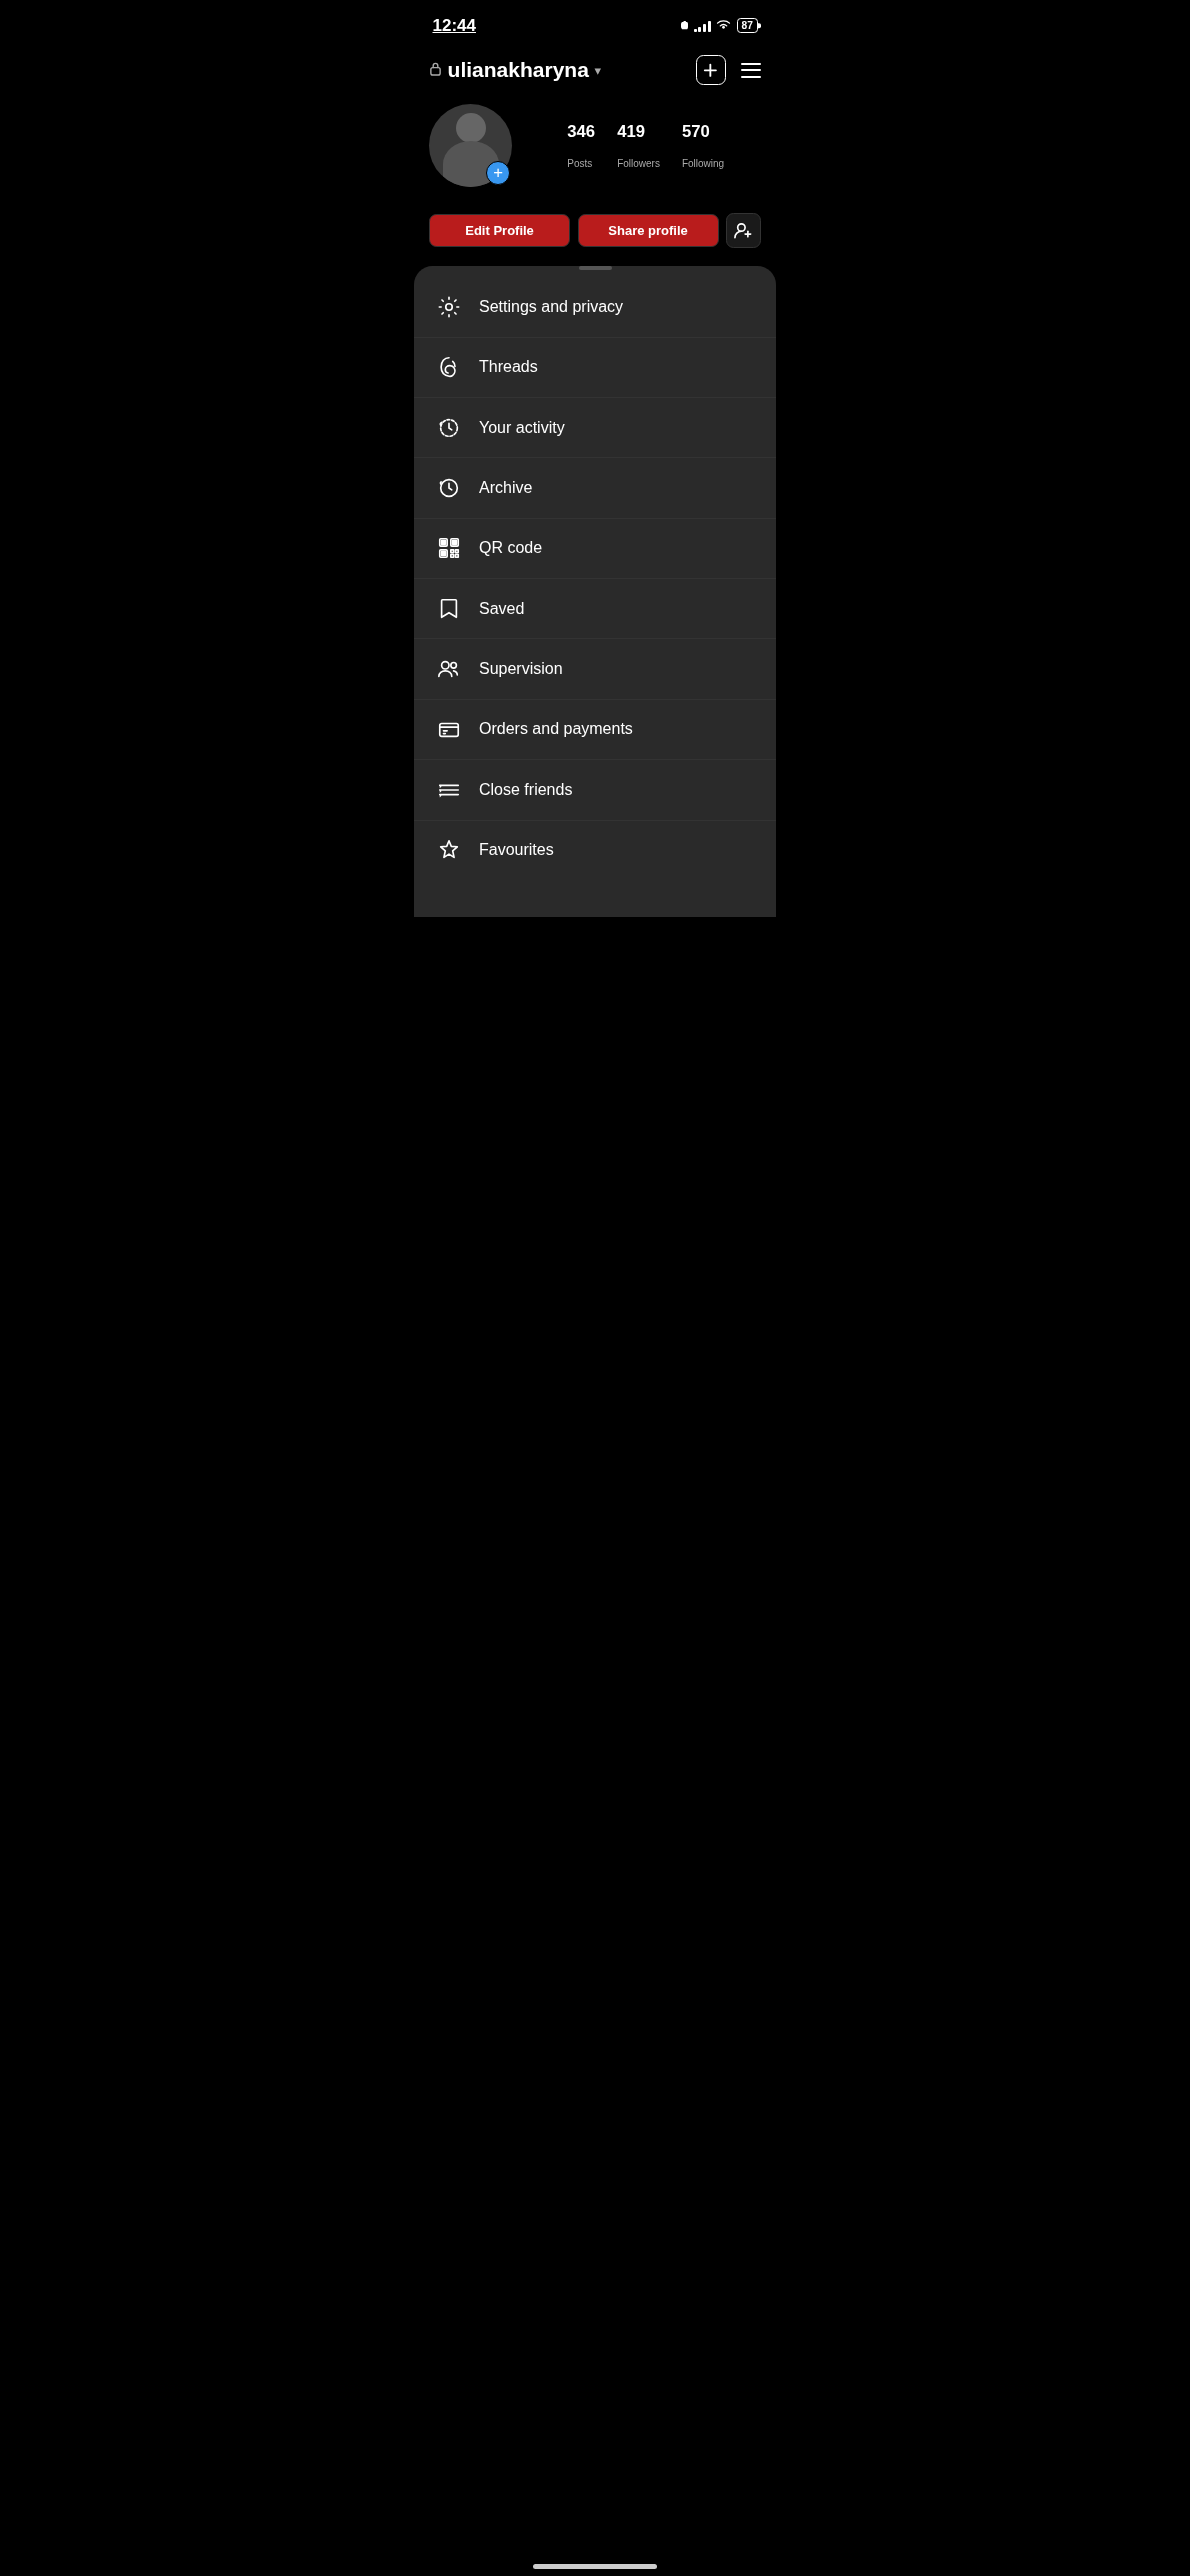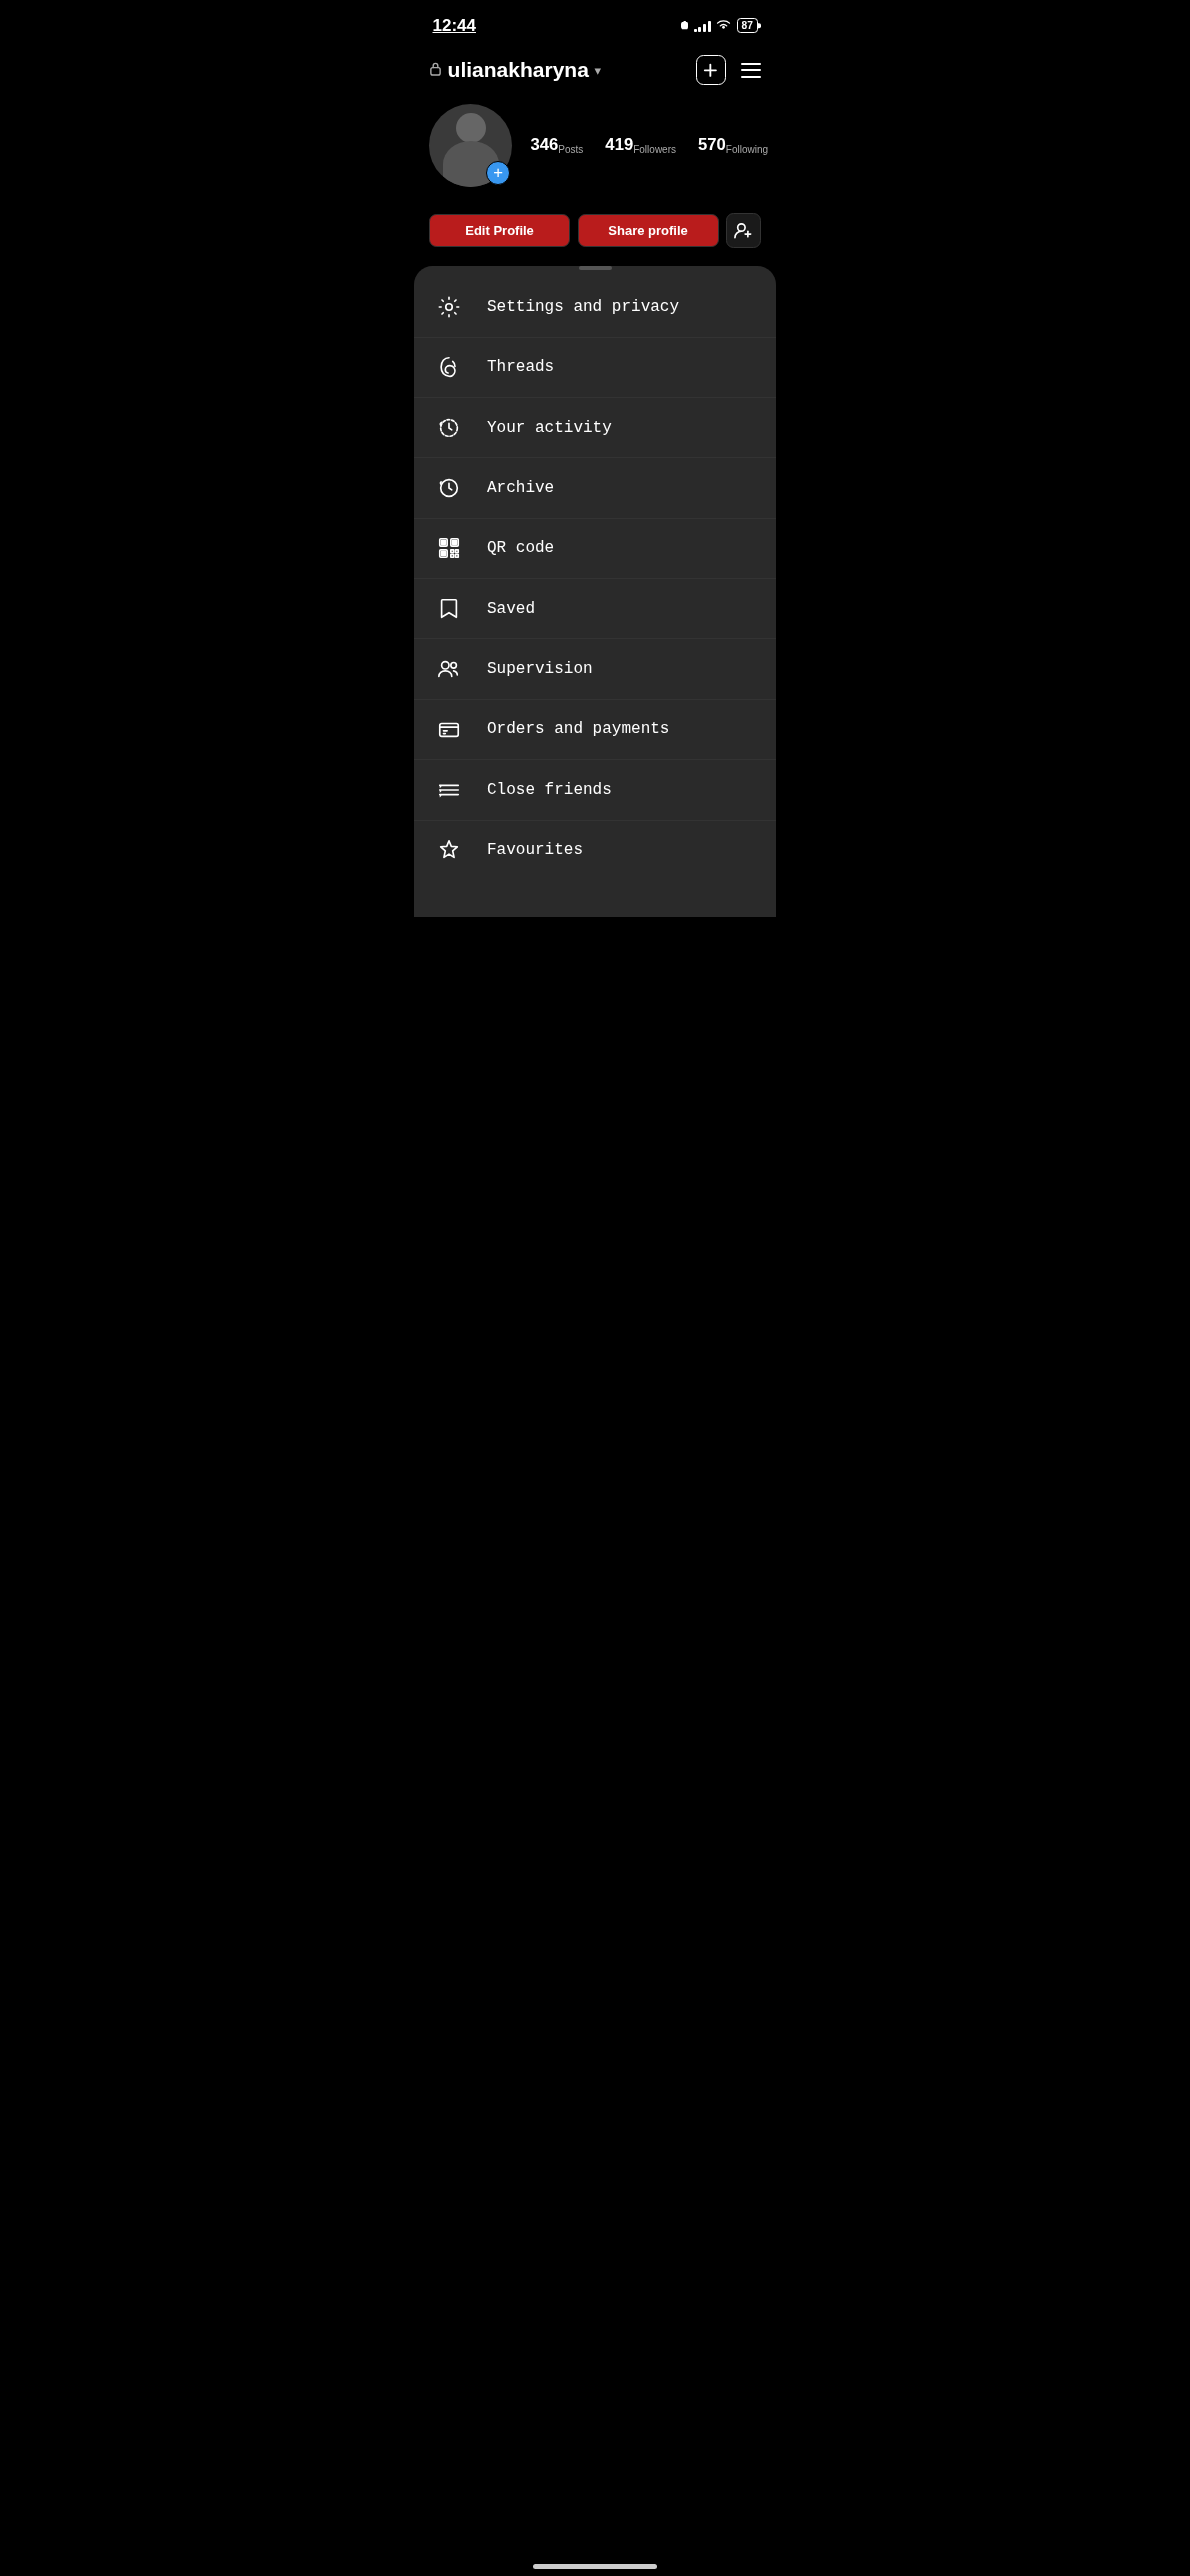--- a/index.html
+++ b/index.html
@@ -194,23 +194,23 @@
 
     .stats-row {
       display: flex;
       gap: 22px;
       flex: 1;
       justify-content: center;
     }
 
     .stat-item {
       display: flex;
-      flex-direction: row;
-      align-items: flex-end;
-      gap: 0;
+      flex-direction: column;
+      align-items: flex-start;
+      gap: 16px;
     }
 
     .stat-number {
       font-size: 16.7px;
       font-weight: 600;
       color: #ffffff;
     }
 
     .stat-label {
       font-size: 10px;
@@ -263,25 +263,24 @@
       width: 33px;
       height: 3.7px;
       background: #555;
       border-radius: 1.9px;
       margin: 11px auto 7.4px;
     }
 
     .menu-item {
       display: flex;
       align-items: center;
-      gap: 25px;
+      gap: 17px;
       padding: 16.7px 22px;
       cursor: pointer;
       border-bottom: 0.9px solid #333;
-      font-family: Liberation Mono, monospace;
     }
 
     .menu-item:last-child {
       border-bottom: none;
     }
 
     .menu-icon {
       width: 26px;
       height: 26px;
       display: flex;

